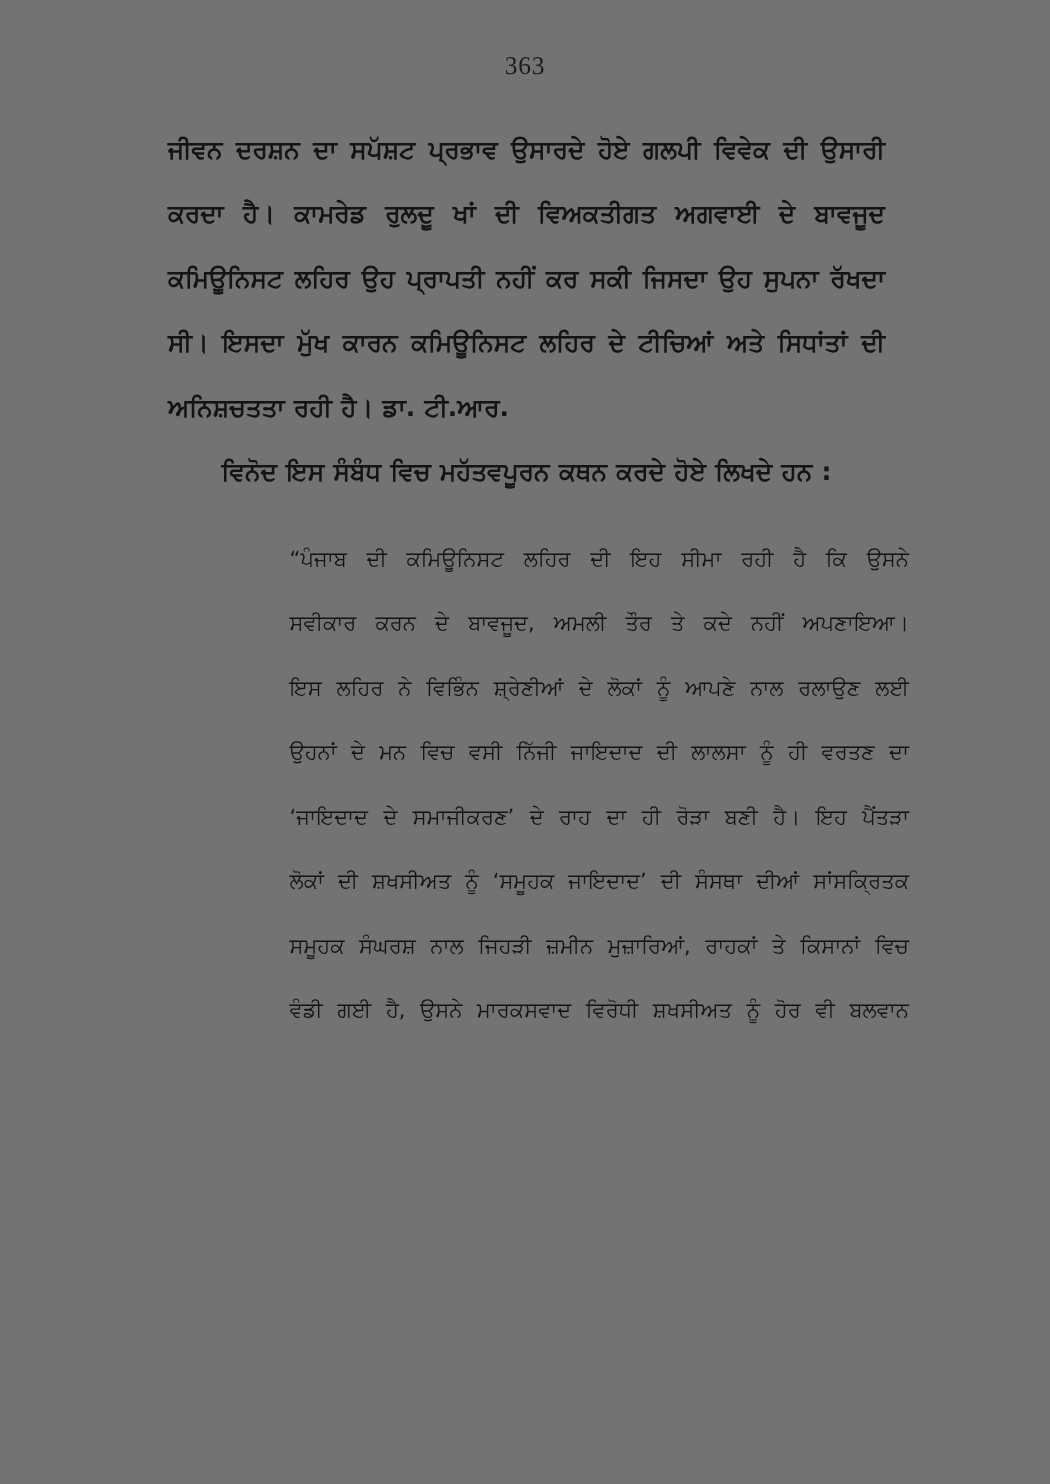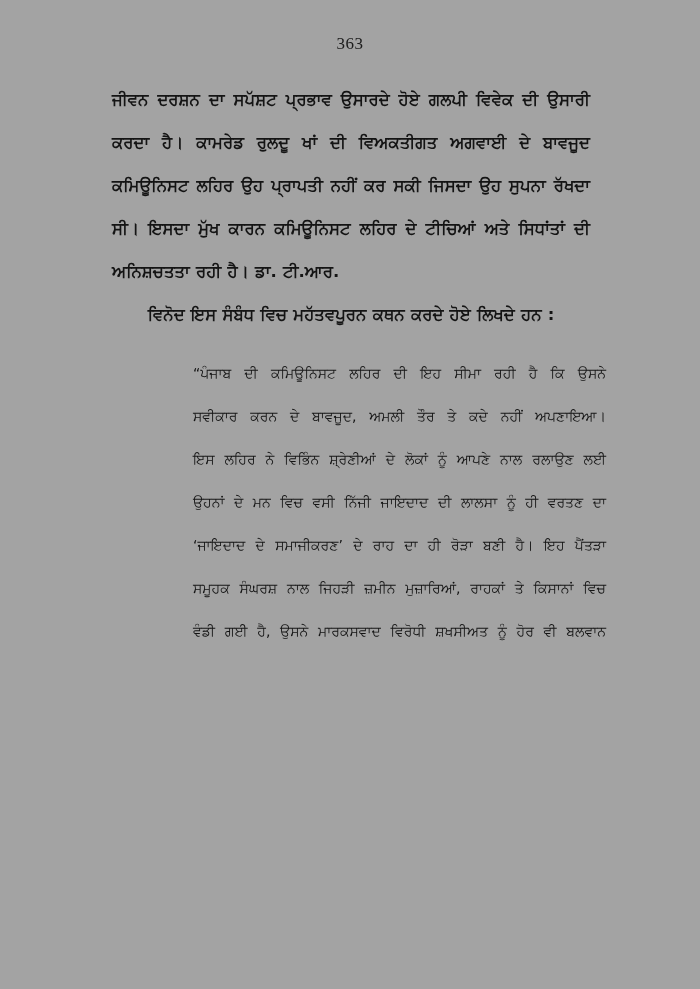--- a/index.html
+++ b/index.html
@@ -8,21 +8,21 @@
     background: #ffffff;
   }
   body {
     font-family: "DejaVu Sans", "Liberation Sans", sans-serif;
     color: #111111;
   }
   .page {
     position: relative;
     width: 700px;
     height: 989px;
-    background: #a3a3a3;
+    background: #737373;
     overflow: hidden;
     box-sizing: border-box;
   }
   .page-number {
     position: absolute;
     top: 34px;
     left: 0;
     width: 700px;
     text-align: center;
     font-family: "Liberation Serif", "DejaVu Serif", serif;
@@ -85,19 +85,20 @@
       <span>ਕਮਿਊਨਿਸਟ ਲਹਿਰ ਦੇ ਟੀਚਿਆਂ ਅਤੇ ਸਿਧਾਂਤਾਂ ਦੀ ਅਨਿਸ਼ਚਤਤਾ ਰਹੀ ਹੈ। ਡਾ. ਟੀ.ਆਰ.</span>
       <span class="lastline">ਵਿਨੋਦ ਇਸ ਸੰਬੰਧ ਵਿਚ ਮਹੱਤਵਪੂਰਨ ਕਥਨ ਕਰਦੇ ਹੋਏ ਲਿਖਦੇ ਹਨ :</span>
     </div>
 
     <div class="quote-block">
       <div class="quote-line flush">“ਪੰਜਾਬ ਦੀ ਕਮਿਊਨਿਸਟ ਲਹਿਰ ਦੀ ਇਹ ਸੀਮਾ ਰਹੀ ਹੈ ਕਿ ਉਸਨੇ</div>
       <div class="quote-line flush">ਸਵੀਕਾਰ ਕਰਨ ਦੇ ਬਾਵਜੂਦ, ਅਮਲੀ ਤੌਰ ਤੇ ਕਦੇ ਨਹੀਂ ਅਪਣਾਇਆ।</div>
       <div class="quote-line flush">ਇਸ ਲਹਿਰ ਨੇ ਵਿਭਿੰਨ ਸ਼੍ਰੇਣੀਆਂ ਦੇ ਲੋਕਾਂ ਨੂੰ ਆਪਣੇ ਨਾਲ ਰਲਾਉਣ ਲਈ</div>
       <div class="quote-line flush">ਉਹਨਾਂ ਦੇ ਮਨ ਵਿਚ ਵਸੀ ਨਿੱਜੀ ਜਾਇਦਾਦ ਦੀ ਲਾਲਸਾ ਨੂੰ ਹੀ ਵਰਤਣ ਦਾ</div>
       <div class="quote-line flush">‘ਜਾਇਦਾਦ ਦੇ ਸਮਾਜੀਕਰਣ’ ਦੇ ਰਾਹ ਦਾ ਹੀ ਰੋੜਾ ਬਣੀ ਹੈ। ਇਹ ਪੈਂਤੜਾ</div>
+      <div class="quote-line flush">ਲੋਕਾਂ ਦੀ ਸ਼ਖਸੀਅਤ ਨੂੰ ‘ਸਮੂਹਕ ਜਾਇਦਾਦ’ ਦੀ ਸੰਸਥਾ ਦੀਆਂ ਸਾਂਸਕ੍ਰਿਤਕ</div>
       <div class="quote-line flush">ਸਮੂਹਕ ਸੰਘਰਸ਼ ਨਾਲ ਜਿਹੜੀ ਜ਼ਮੀਨ ਮੁਜ਼ਾਰਿਆਂ, ਰਾਹਕਾਂ ਤੇ ਕਿਸਾਨਾਂ ਵਿਚ</div>
       <div class="quote-line flush">ਵੰਡੀ ਗਈ ਹੈ, ਉਸਨੇ ਮਾਰਕਸਵਾਦ ਵਿਰੋਧੀ ਸ਼ਖਸੀਅਤ ਨੂੰ ਹੋਰ ਵੀ ਬਲਵਾਨ</div>
 
     </div>
 
   </div>
 </div>
 
 </body></html>

